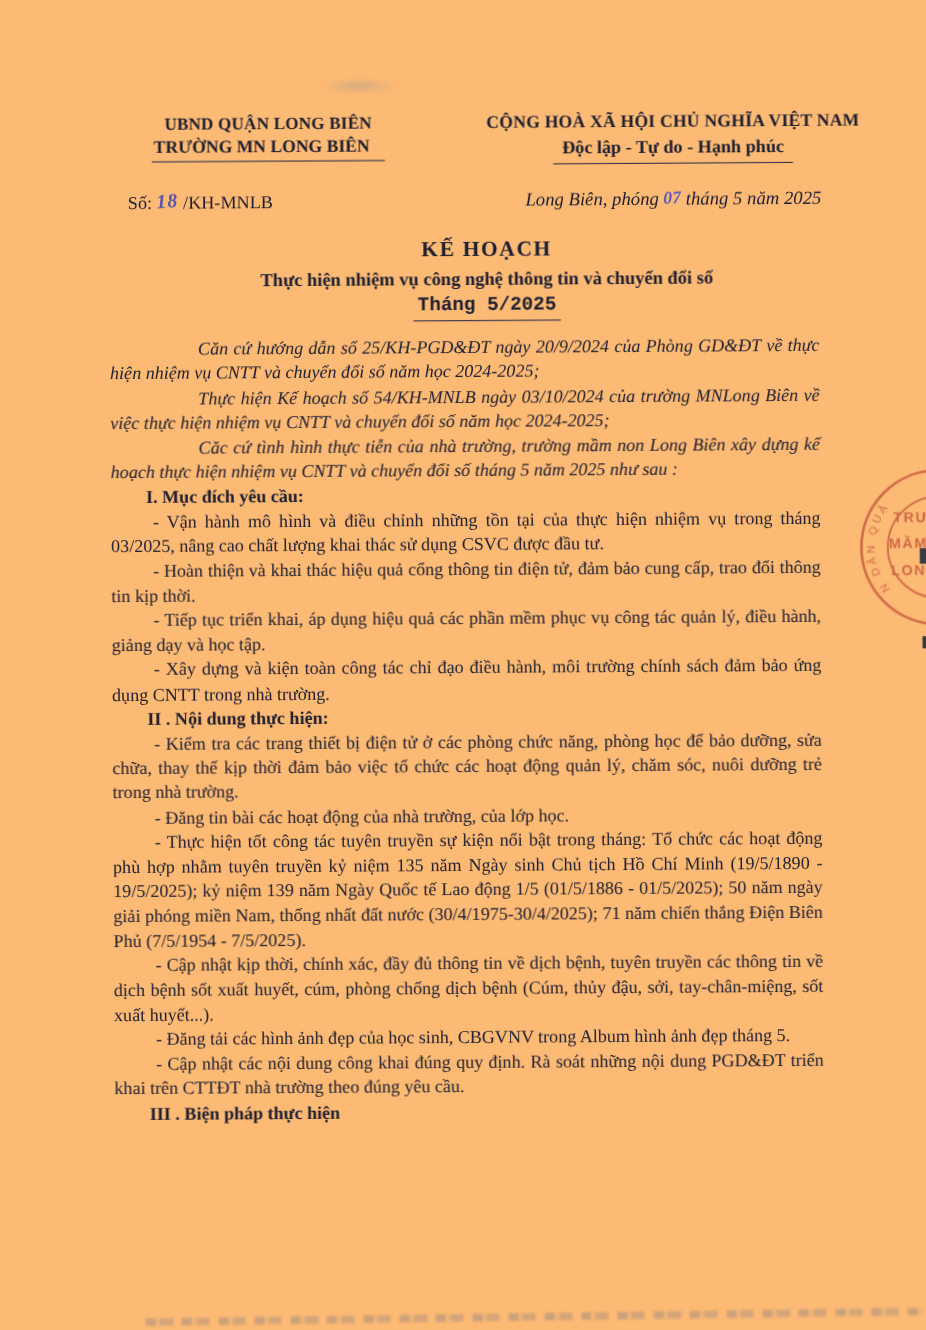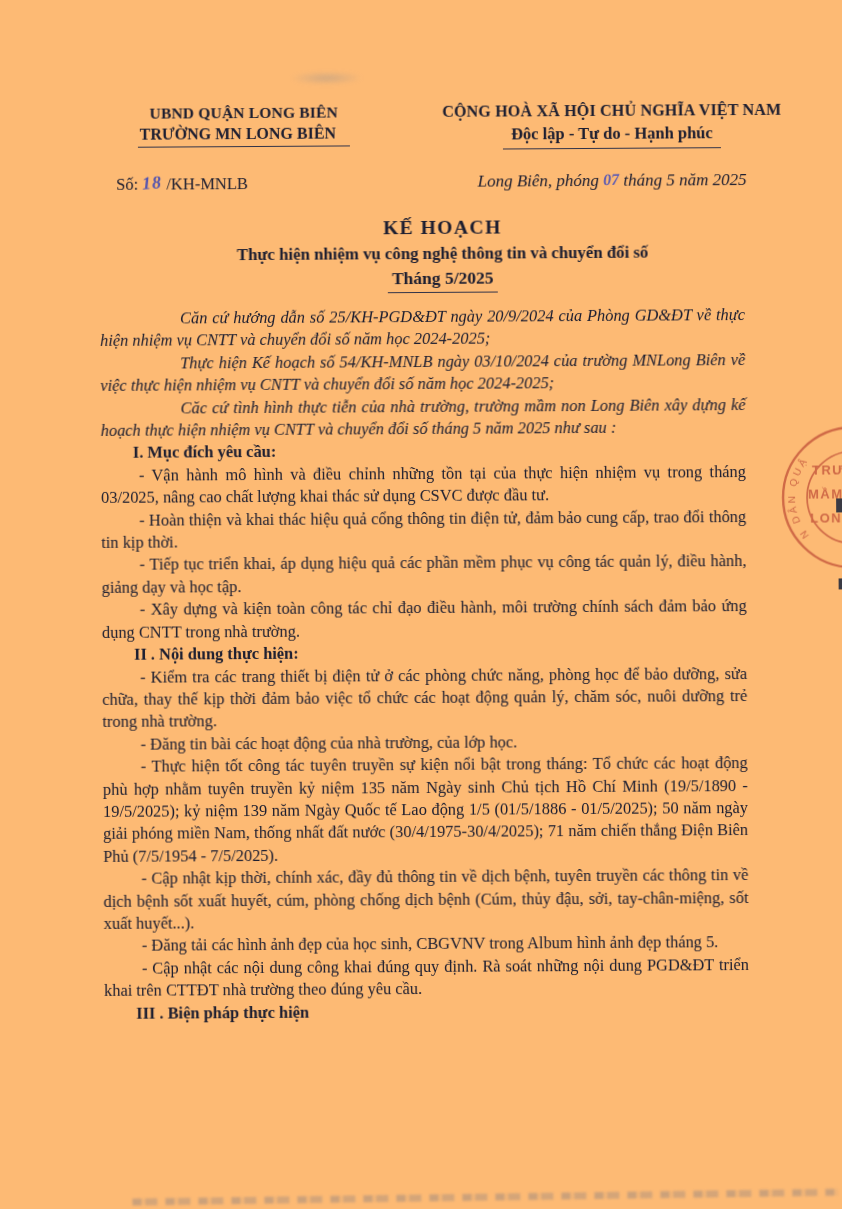--- a/index.html
+++ b/index.html
@@ -35,21 +35,21 @@
   .hand{font-style:italic;font-weight:600;color:#5656ad;font-size:18px;
         display:inline-block;transform:rotate(-4deg) translateY(-1px);letter-spacing:1px;}
   .hand-day{font-style:italic;font-weight:600;color:#5a5ab2;font-size:16px;
         display:inline-block;transform:rotate(-2deg) translateY(-1px);}
   
   .title-block{text-align:center;margin-top:24px;padding-left:46px;}
   .t1{font-size:19.5px;font-weight:700;letter-spacing:1.5px;}
   .t2{font-size:16.8px;font-weight:700;margin-top:5px;}
   .t3wrap{margin-top:4px;}
   .t3{font-size:17.5px;font-weight:700;display:inline-block;
-      border-bottom:1.6px solid #34354a;padding:0 4px 3px;}
+      border-bottom:1.6px solid #34354a;padding:0 4px 3px;font-family:Liberation Mono, monospace;}
   
   .body-text{margin:13px 96px 0 101px;font-size:16.4px;line-height:22.4px;}
   .para{margin:0;text-align:justify;}
   .para.italic{font-style:italic;text-indent:80px;}
   .para.bullet{text-indent:38px;}
   .para.heading{font-weight:700;text-indent:32px;text-align:left;}
   
   .stamp{position:absolute;left:758px;top:408px;width:200px;height:190px;opacity:.78;}
   .smudge-top{position:absolute;left:293px;top:71px;width:72px;height:13px;
       background:radial-gradient(ellipse at center,rgba(140,140,148,.38),rgba(140,140,148,0) 72%);

